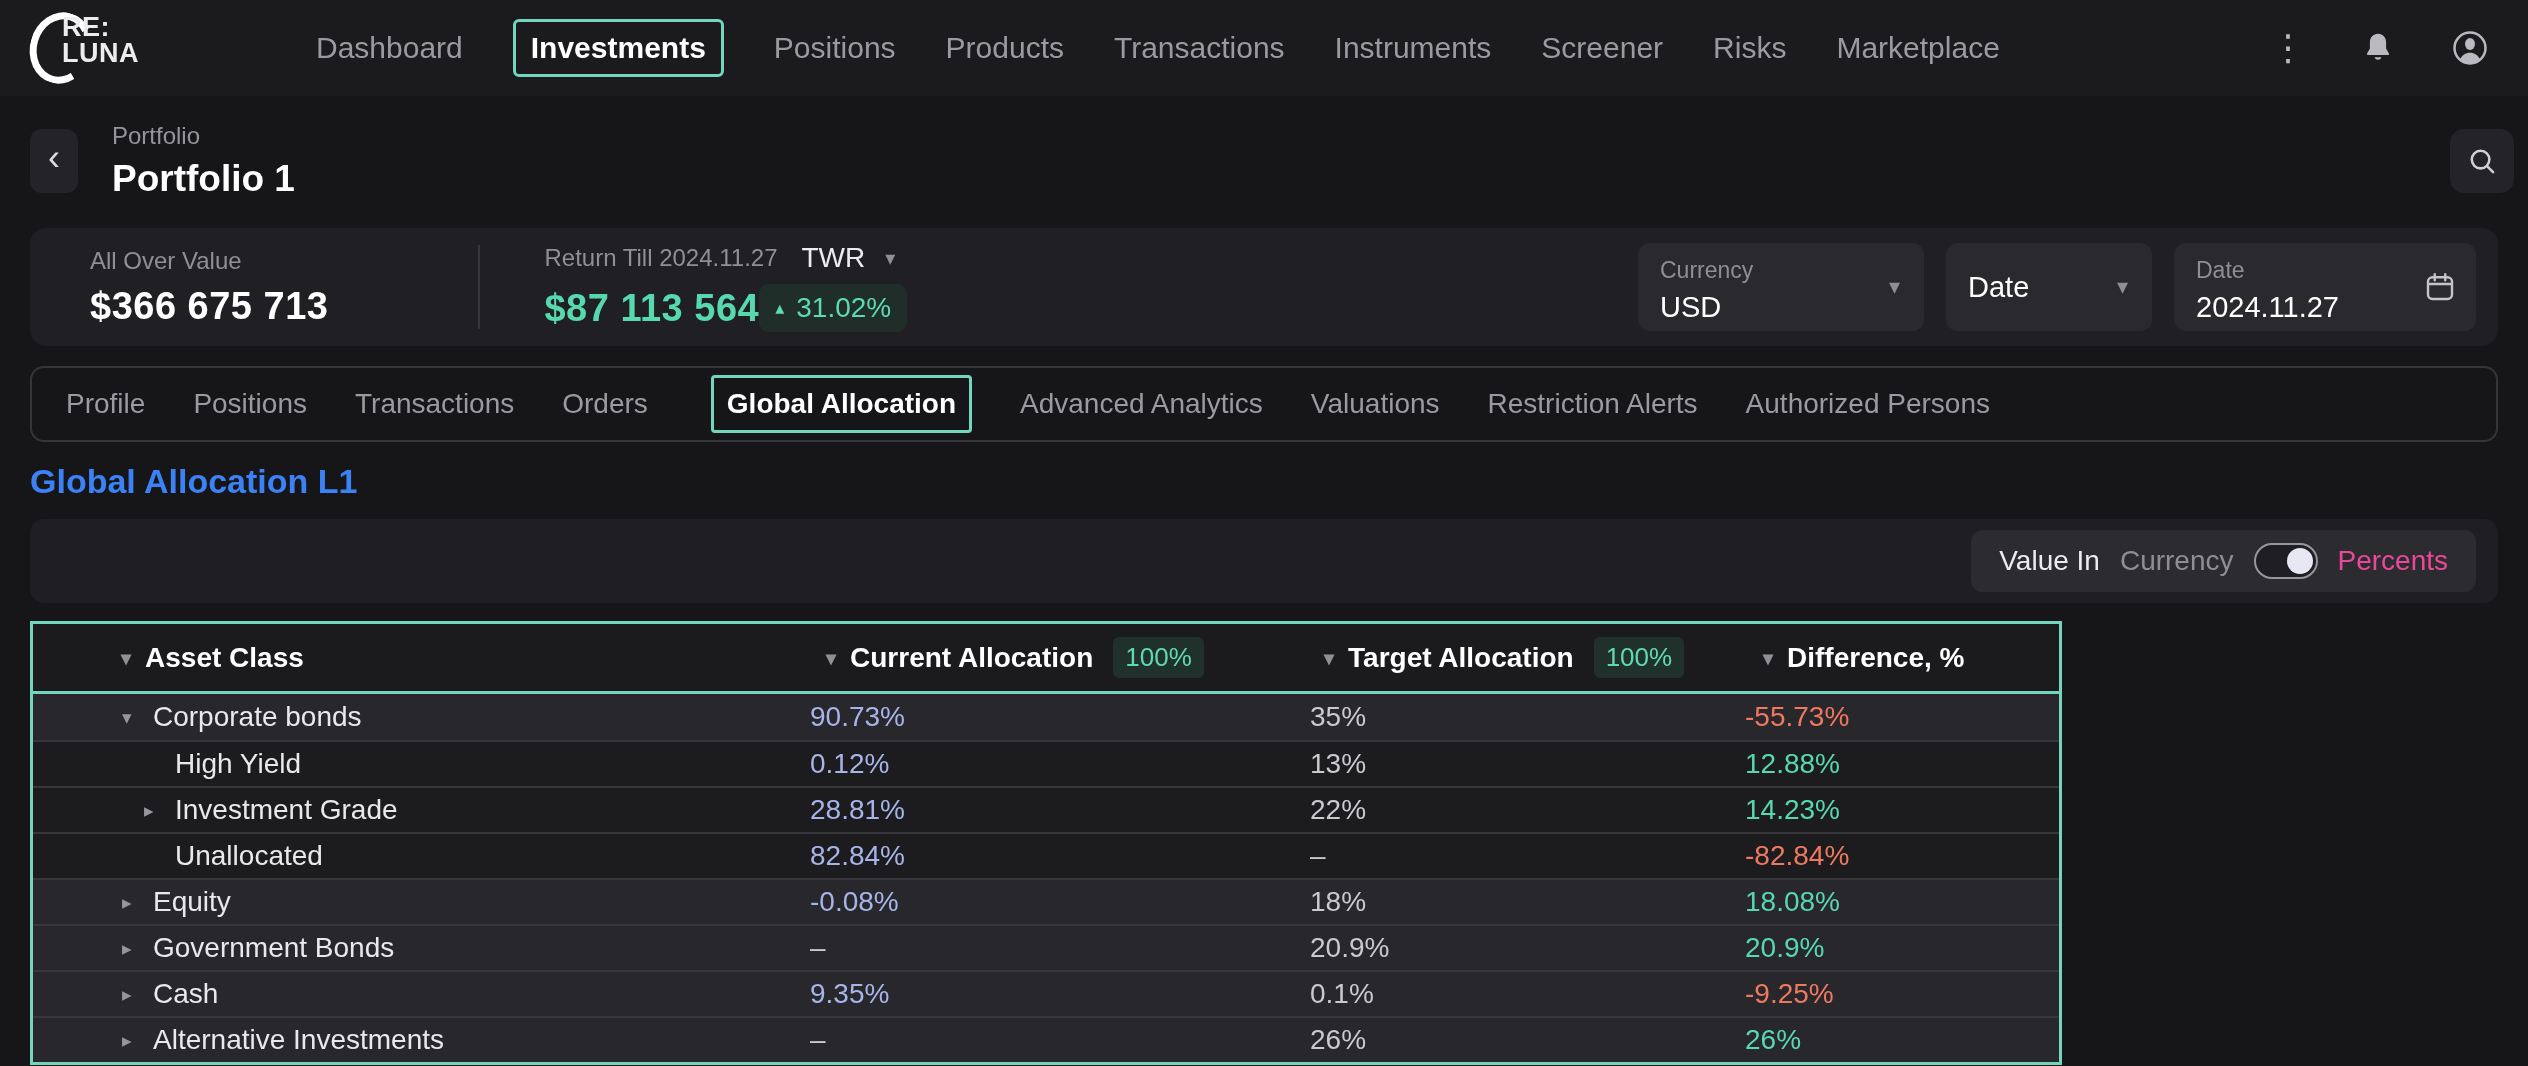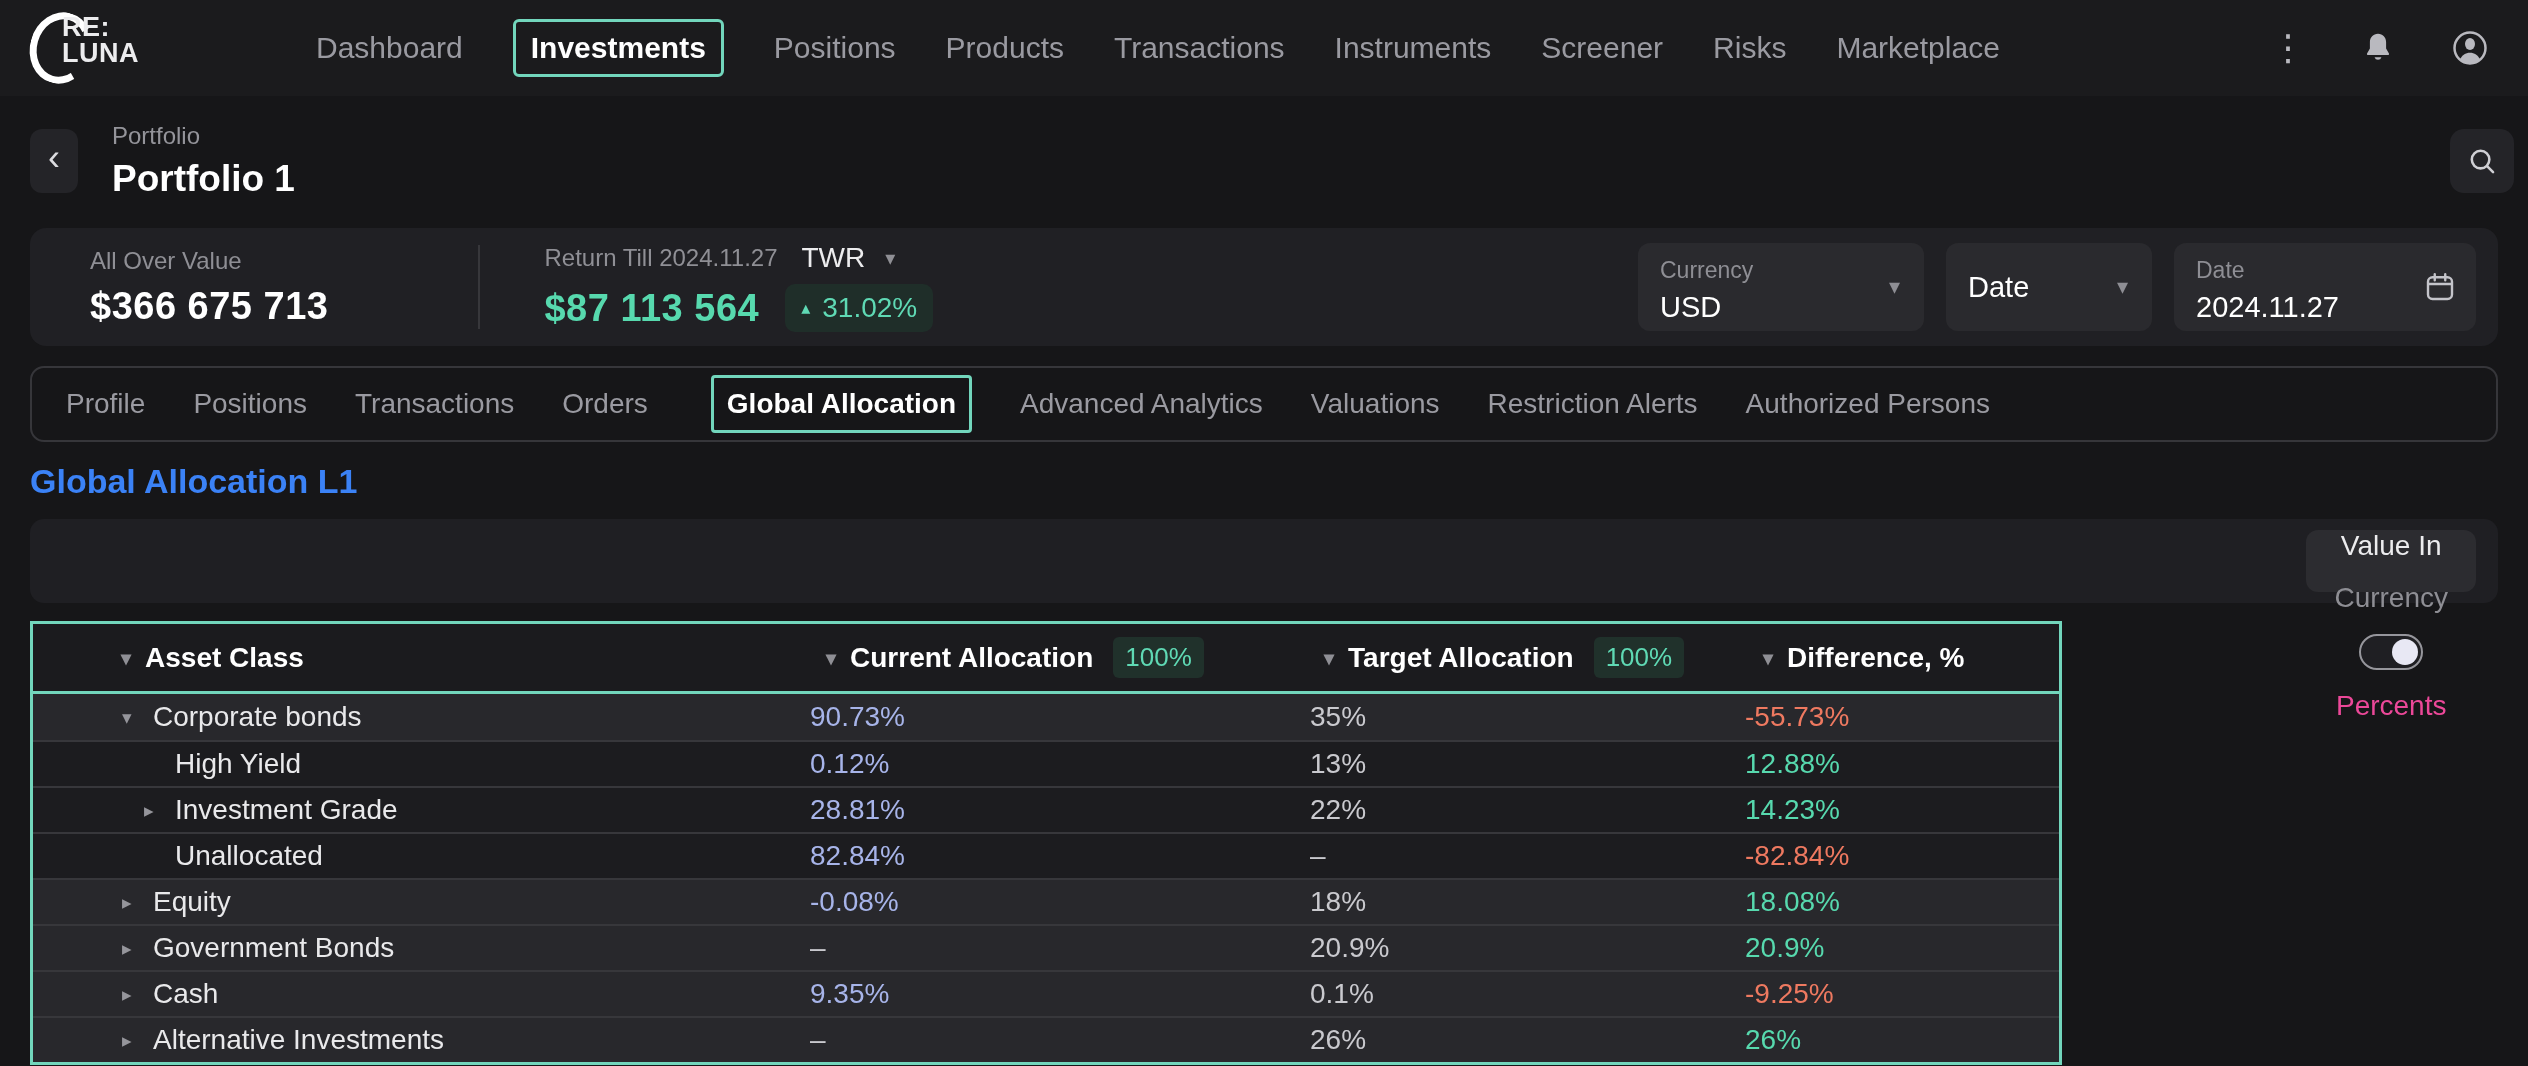--- a/index.html
+++ b/index.html
@@ -44,21 +44,21 @@
 
   
   .summary { margin: 8px 30px 0; height: 118px; background: var(--panel); border-radius: 16px;
     display: flex; align-items: center; padding: 0 22px 0 60px; }
   .kv .k { font-size: 24px; color: #8f8f95; margin-bottom: 10px; }
   .kv .v { font-size: 38px; font-weight: 700; color: #fff; letter-spacing: .5px; }
   .divider { width: 2px; height: 84px; background: #37373b; margin: 0 64px 0 150px; flex: none; }
   .ret .k { display: flex; align-items: center; gap: 24px; }
   .twr { color: #ececee; font-size: 28px; cursor: pointer; display: inline-flex; align-items: center; gap: 20px; }
   .caret-g { color: #8f8f95; font-size: 20px; }
-  .ret-line { display: flex; align-items: center; gap: 26px; }
+  .ret-line { display: flex; align-items: center; }
   .ret-line .v { color: var(--teal-text); }
   .pct-badge { background: #1f2e29; color: #5fd9b4; border-radius: 10px; padding: 8px 16px; font-size: 28px;
     display: inline-flex; align-items: center; gap: 12px; }
   .pct-badge .up { font-size: 18px; }
   .controls { margin-left: auto; display: flex; gap: 22px; align-items: center; }
   .control { position: relative; background: var(--box); border-radius: 12px; height: 88px; padding: 14px 22px; cursor: pointer; }
   .control .lab { font-size: 23px; color: #8e8e94; margin-bottom: 7px; }
   .control .val { font-size: 29px; color: #fff; }
   .ctl-currency { width: 286px; }
   .ctl-dateselect { width: 206px; display: flex; align-items: center; }
@@ -72,21 +72,21 @@
     display: flex; align-items: center; gap: 48px; padding: 0 34px; }
   .tab { font-size: 28px; color: #9a9aa1; cursor: pointer; white-space: nowrap; }
   .tab.active { color: #fff; font-weight: 700; border: 3px solid var(--teal); border-radius: 4px; padding: 10px 13px; margin-left: 15px; }
 
   .section-title { margin: 20px 0 0 30px; font-size: 34px; font-weight: 700; color: #3b82f6; }
 
   
   .toolbar { margin: 18px 30px 0; height: 84px; background: #1f1f23; border-radius: 14px;
     display: flex; align-items: center; justify-content: flex-end; padding: 0 22px; }
   .value-in { background: #2c2c30; border-radius: 12px; height: 62px; display: flex; align-items: center;
-    gap: 20px; padding: 0 28px; font-size: 28px; flex-direction: column; }
+    gap: 20px; padding: 0 28px; font-size: 28px; }
   .vi-label { color: #ececee; }
   .vi-currency { color: #8e8e94; }
   .vi-percents { color: #ec4899; }
   .toggle { position: relative; width: 64px; height: 36px; border: 2px solid #96969c; border-radius: 20px;
     background: #1f1f23; cursor: pointer; flex: none; }
   .knob { position: absolute; top: 3px; right: 3px; width: 26px; height: 26px; border-radius: 50%; background: #e8e8f4; }
 
   
   .alloc-table { margin: 18px 0 0 30px; width: 2032px; border: 3px solid var(--teal); background: #1c1c1f; }
   .thead { height: 70px; display: grid; grid-template-columns: 777px 500px 435px 1fr; align-items: center;

